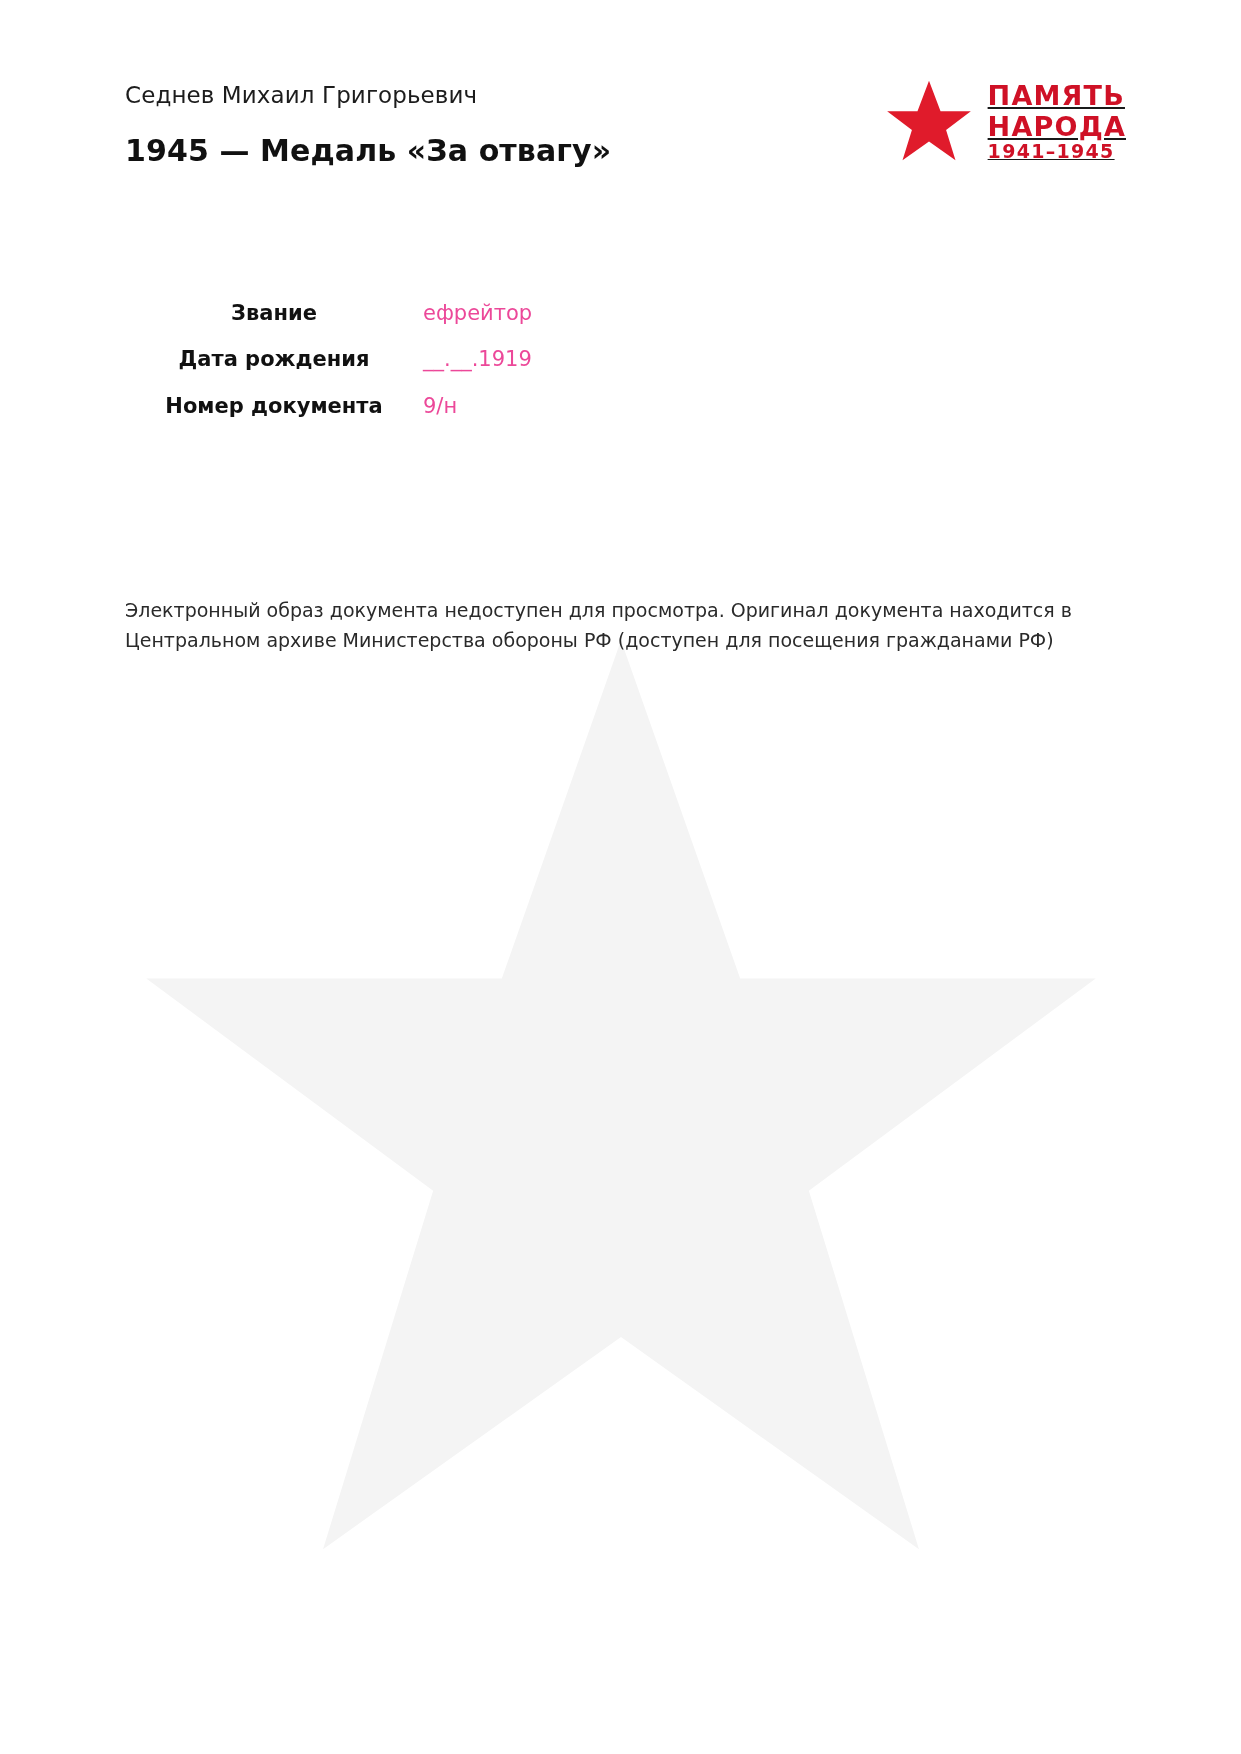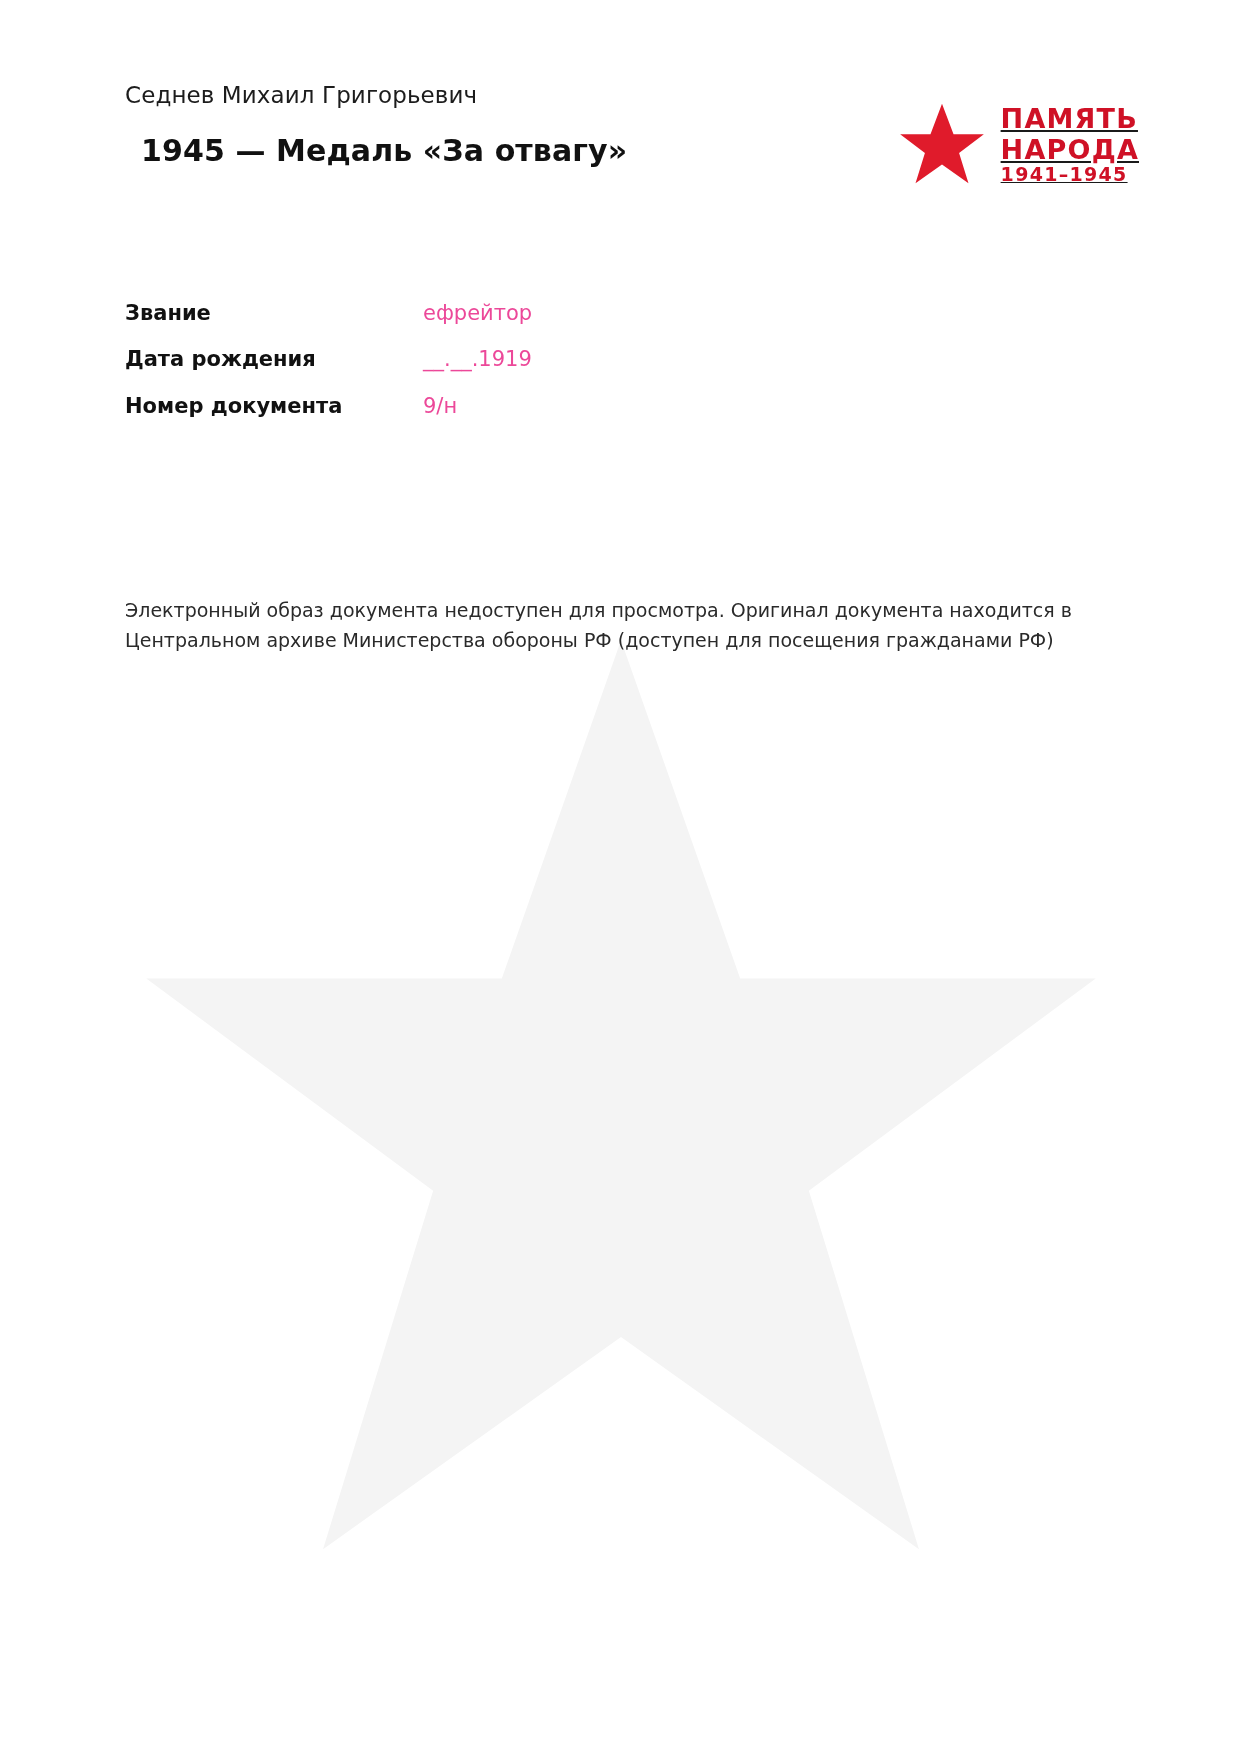--- a/index.html
+++ b/index.html
@@ -34,39 +34,39 @@
     position: relative;
     z-index: 2;
     padding: 0;
   }
 
   
   .header {
     position: absolute;
     top: 78px;
     left: 125px;
-    right: 102px;
+    right: 115px;
     display: flex;
     justify-content: space-between;
-    align-items: flex-end;
+    align-items: flex-start;
   }
   .header-left { padding-top: 4px; }
   .person-name {
     font-size: 23px;
     font-weight: 400;
     color: #1c1c1c;
     letter-spacing: 0.1px;
     margin: 0 0 22px 0;
     line-height: 1.2;
   }
   .award-title {
     font-size: 30px;
     font-weight: 700;
     color: #111111;
-    margin: 16px;
+    margin: 0;
     line-height: 1.25;
     letter-spacing: 0.1px;
   }
 
   
   .logo {
     display: flex;
     align-items: center;
     gap: 16px;
     padding-top: 2px;
@@ -101,20 +101,21 @@
     align-items: baseline;
     margin-bottom: 19px;
   }
   .field-label {
     width: 298px;
     flex: 0 0 298px;
     font-size: 21px;
     font-weight: 700;
     color: #111111;
     line-height: 1.3;
+    text-align: center;
   }
   .field-value {
     font-size: 21px;
     font-weight: 400;
     color: #ec4899;
     line-height: 1.3;
   }
 
   
   .note {

